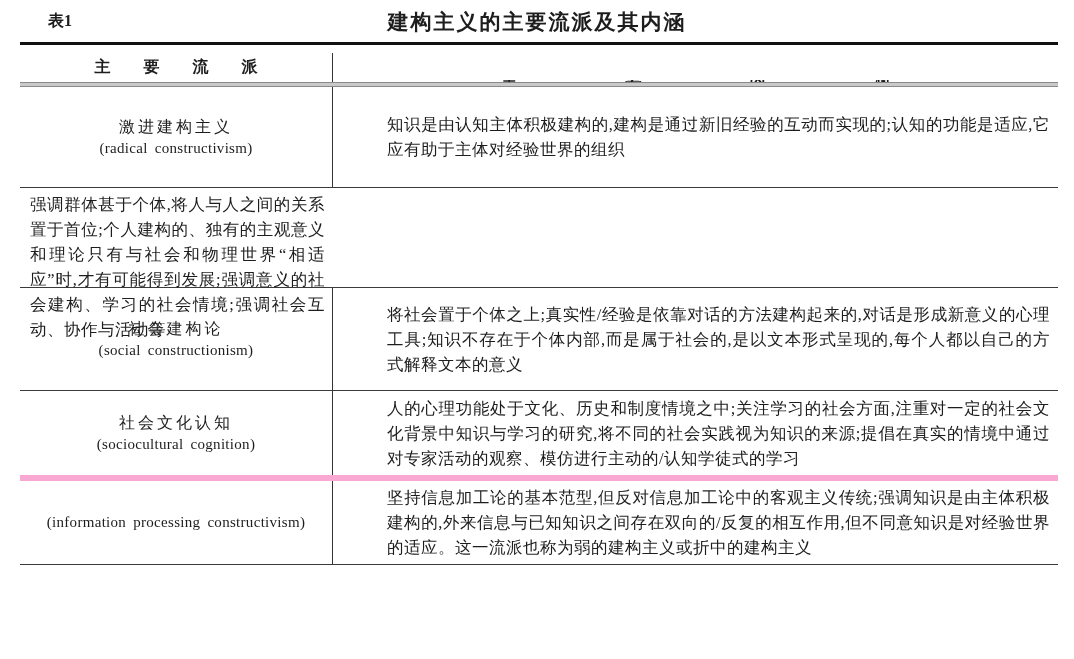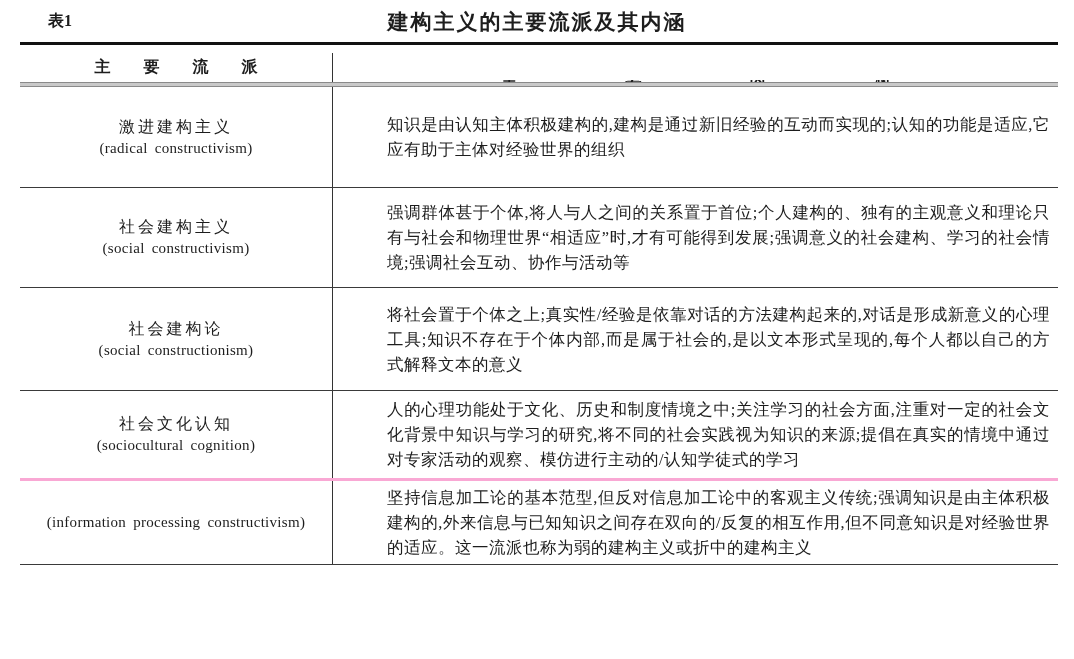--- a/index.html
+++ b/index.html
@@ -70,21 +70,21 @@
     display: grid;
     grid-template-columns: 313px 1fr;
     border-bottom: 1px solid #3a3a3a;
     gap: 44px;
   }
   .t-row:nth-of-type(1) { height: 73px; }
   .t-row:nth-of-type(2) { height: 92px; }
   .t-row:nth-of-type(3) { height: 101px; }
   .t-row:nth-of-type(4) { height: 100px; }
   .t-row:nth-of-type(5) { height: 103px; }
-  .t-row:nth-of-type(6) { height: 90px; border-bottom: 3px solid #f9a8d4; }
+  .t-row:nth-of-type(6) { height: 90px; border-bottom: 6px solid #f9a8d4; }
 
   .cell-school {
     border-right: 1px solid #333;
     display: flex;
     flex-direction: column;
     align-items: center;
     justify-content: center;
     text-align: center;
     padding: 2px 6px;
   }
@@ -135,24 +135,20 @@
       <div class="cell-school">
         <div class="school-cn">激进建构主义</div>
         <div class="school-en">(radical constructivism)</div>
       </div>
       <div class="cell-content">
         <div class="content-text">知识是由认知主体积极建构的,建构是通过新旧经验的互动而实现的;认知的功能是适应,它应有助于主体对经验世界的组织</div>
       </div>
     </div>
 
     <div class="t-row">
-      <div class="cell-school">
-        <div class="school-cn">社会建构主义</div>
-        <div class="school-en">(social constructivism)</div>
-      </div>
       <div class="cell-content">
         <div class="content-text">强调群体甚于个体,将人与人之间的关系置于首位;个人建构的、独有的主观意义和理论只有与社会和物理世界“相适应”时,才有可能得到发展;强调意义的社会建构、学习的社会情境;强调社会互动、协作与活动等</div>
       </div>
     </div>
 
     <div class="t-row">
       <div class="cell-school">
         <div class="school-cn">社会建构论</div>
         <div class="school-en">(social constructionism)</div>
       </div>

